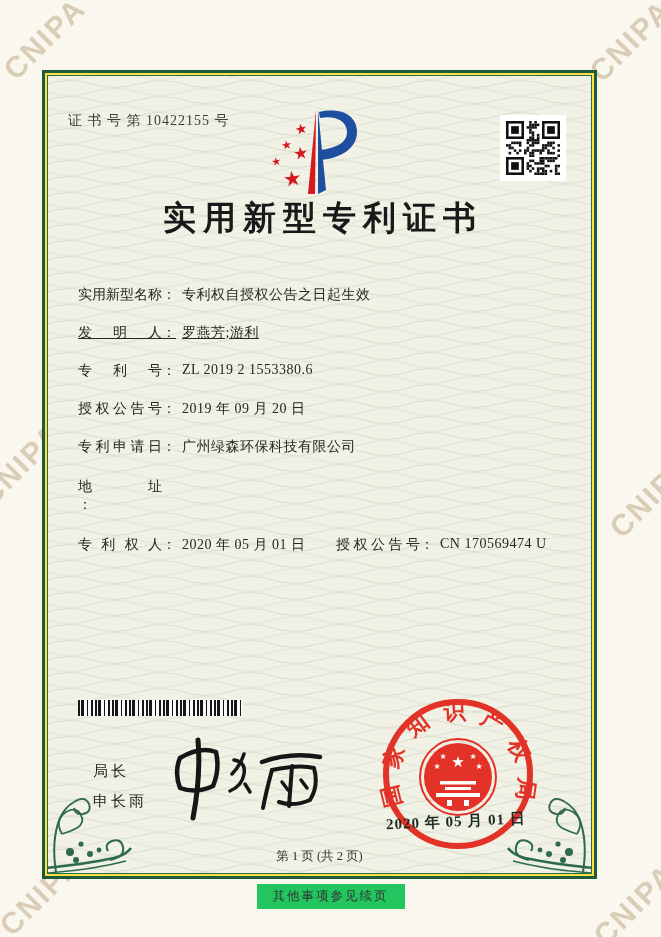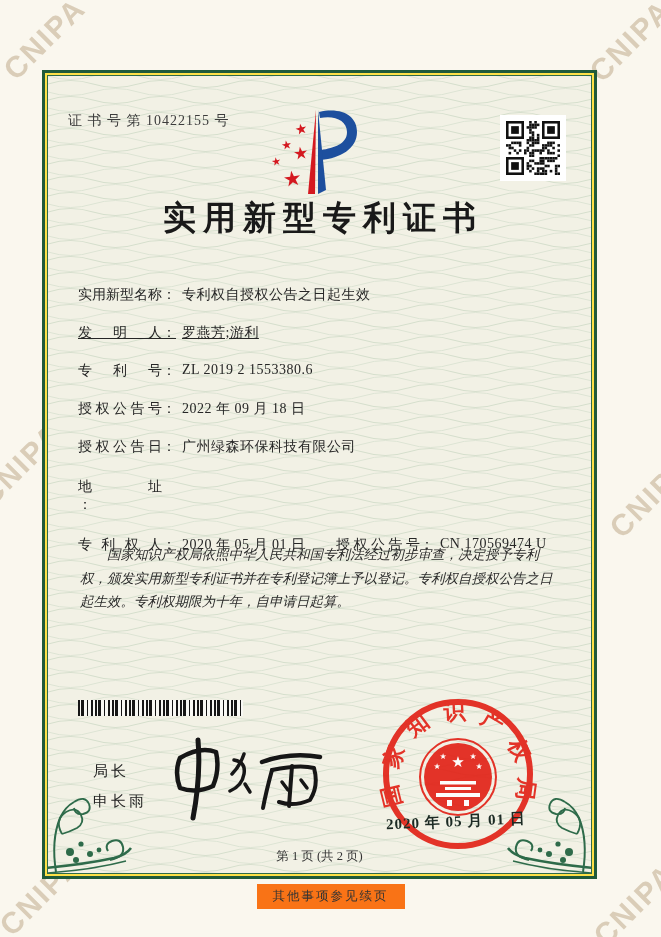--- a/index.html
+++ b/index.html
@@ -55,21 +55,21 @@
              letter-spacing:1px;transform:rotate(-2.5deg);font-weight:bold;}
 
   .page-info{position:absolute;left:0;top:772px;width:100%;text-align:center;
              font-size:12.5px;color:#333;}
 
   .orn{position:absolute;bottom:-4px;width:95px;height:95px;}
   .orn.left{left:-2px;}
   .orn.right{right:-2px;transform:scaleX(-1);}
 
   .footer-note{position:absolute;left:50%;top:884px;transform:translateX(-50%);
-               background:#f97316;padding:4px 16px;font-size:12.5px;color:#333;
+               background:#22c55e;padding:4px 16px;font-size:12.5px;color:#333;
                letter-spacing:2px;white-space:nowrap;}
 </style>
 </head>
 <body>
 
 <div class="page">
 
   <div class="wm outer" style="left:-6px;top:22px;">CNIPA</div>
   <div class="wm outer" style="left:580px;top:24px;">CNIPA</div>
   <div class="wm outer" style="left:-30px;top:448px;">CNIPA</div>
@@ -256,45 +256,44 @@
           <span class="fvalue">罗燕芳;游利</span>
         </div>
         <div class="frow" style="top:76px;">
           <span class="flabel">专利号</span>
             <span class="fcolon">：</span>
           <span class="fvalue">ZL 2019 2 1553380.6</span>
         </div>
         <div class="frow" style="top:114px;">
           <span class="flabel">授权公告号</span>
             <span class="fcolon">：</span>
-          <span class="fvalue">2022 年 09 月 18 日</span>
+          <span class="fvalue">2019 年 09 月 20 日</span>
         </div>
         <div class="frow" style="top:152px;">
-          <span class="flabel">授权公告日</span>
+          <span class="flabel">专利申请日</span>
             <span class="fcolon">：</span>
           <span class="fvalue">广州绿森环保科技有限公司</span>
         </div>
         <div class="frow" style="top:192px;flex-direction:column;">
           <span class="flabel">地址</span>
             <span class="fcolon">：</span>
         </div>
         <div class="frow" style="top:250px;width:488px;">
           <span class="flabel">专利权人</span>
             <span class="fcolon">：</span>
           <span class="fvalue">2020 年 05 月 01 日</span>
           <span class="grant-col2">
             <span class="flabel">授权公告号</span>
               <span class="fcolon">：</span>
             <span class="fvalue">CN 170569474 U</span>
           </span>
         </div>
       </div>
 
       <div class="paras">
-        <p>国家知识产权局依照中华人民共和国专利法经过初步审查，决定授予专利权，颁发实用新型专利证书并在专利登记簿上予以登记。专利权自授权公告之日起生效。专利权期限为十年，自申请日起算。</p>
       </div>
 
       <div class="barcode"></div>
 
       <div class="signer-title">局长</div>
       <div class="signer-name">申长雨</div>
 
       <svg class="signature" width="180" height="92" viewBox="0 0 180 92" xmlns="http://www.w3.org/2000/svg">
         <g fill="none" stroke="#161616" stroke-linecap="round" stroke-linejoin="round">
           <path d="M20,24 Q40,12 56,18 Q60,36 53,52 Q36,60 20,54 Q14,38 20,24" stroke-width="4.5"></path>

